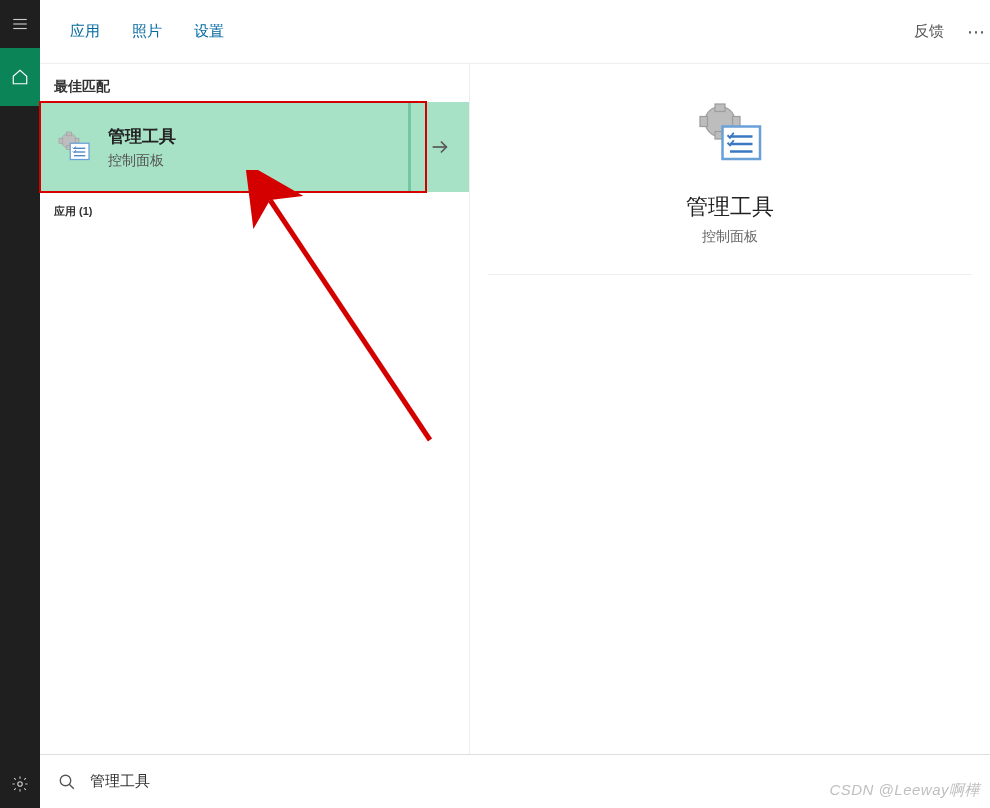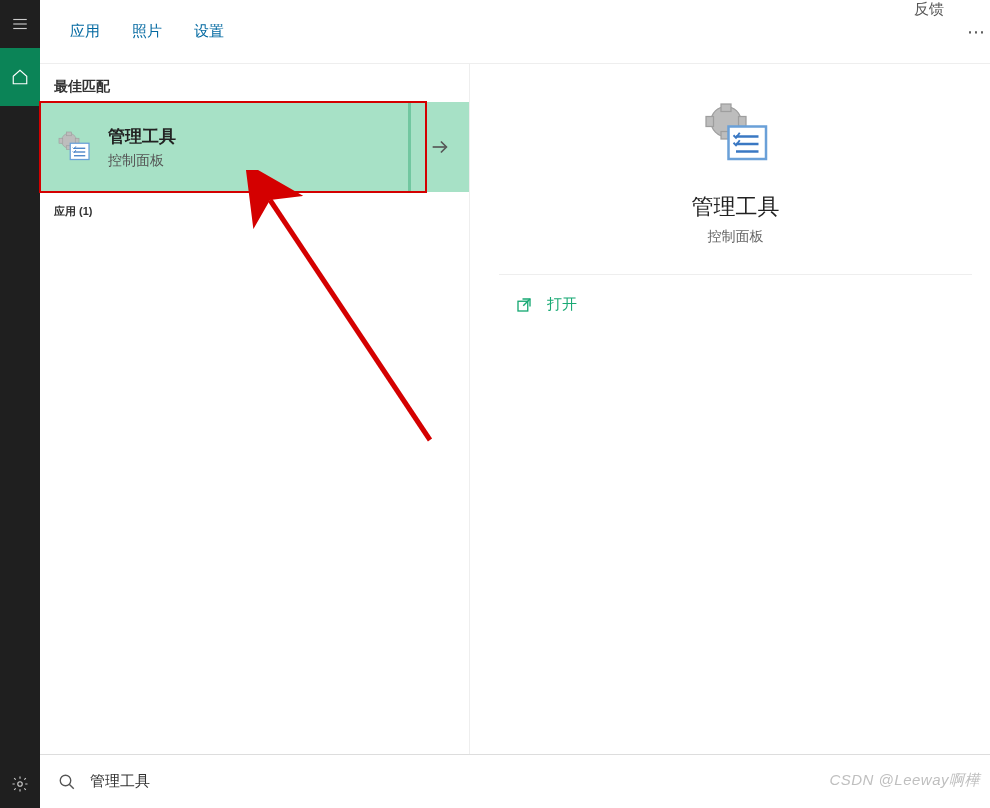--- a/index.html
+++ b/index.html
@@ -16,24 +16,24 @@
 
   .main { flex: 1; display: flex; flex-direction: column; background: #fff; }
 
   
   .tabs { height: 64px; display: flex; align-items: stretch; border-bottom: 1px solid #eee; padding-left: 14px; }
   .tab { padding: 0 16px; display: flex; align-items: center; font-size: 15px; color: #0369a1; cursor: pointer; position: relative; }
   .tab.active { color: #333; font-weight: 500; }
   .tab.active::after { content: ""; position: absolute; left: 14px; right: 14px; bottom: 0; height: 4px; background: #19a974; }
   .tab .chev { margin-left: 6px; }
   .tabs-spacer { flex: 1; }
-  .feedback { padding: 0 18px; display: flex; font-size: 15px; color: #555; cursor: pointer; }
+  .feedback { padding: 0 18px; display: flex; align-items: center; font-size: 15px; color: #555; cursor: pointer; }
   .more-menu { width: 28px; display: flex; align-items: center; justify-content: center; color: #555; cursor: pointer; font-size: 18px; }
 
-  .content { flex: 1; display: flex; min-height: 0; gap: 11px; }
+  .content { flex: 1; display: flex; min-height: 0; }
 
   .left { width: 430px; display: flex; flex-direction: column; border-right: 1px solid #eee; }
   .section-hdr { font-size: 14px; font-weight: 600; color: #333; padding: 14px 14px 6px; }
   .best-match-row { display: flex; align-items: stretch; position: relative; }
   .highlight-box { position: absolute; left: -1px; top: -1px; width: 388px; height: 92px; border: 2px solid #d40000; pointer-events: none; z-index: 5; }
   .match-card { flex: 1; background: #a7e1c6; display: flex; align-items: center; padding: 12px 14px; height: 90px; cursor: pointer; }
   .match-sep { width: 3px; background: #71c7a0; }
   .match-expand { width: 58px; background: #a7e1c6; display: flex; align-items: center; justify-content: center; cursor: pointer; }
   .match-icon { width: 40px; height: 40px; margin-right: 14px; display: flex; align-items: center; justify-content: center; }
   .match-title { font-size: 17px; font-weight: 600; color: #222; }
@@ -50,21 +50,21 @@
   .action svg { width: 18px; height: 18px; fill: none; stroke: currentColor; stroke-width: 1.8; }
 
   
   .searchbar { height: 54px; border-top: 1px solid #ddd; display: flex; align-items: center; padding: 0 18px; }
   .searchbar svg { width: 18px; height: 18px; stroke: #555; fill: none; stroke-width: 1.8; margin-right: 14px; }
   .searchbar input { border: none; outline: none; font-size: 15px; flex: 1; color: #333; }
 
   
   .arrow-svg { position: absolute; left: 240px; top: 170px; width: 220px; height: 300px; z-index: 6; pointer-events: none; }
 
-  .watermark { position: absolute; right: 10px; bottom: 18px; font-size: 15px; color: #bfbfbf; font-style: italic; z-index: 8; pointer-events: none; letter-spacing: .5px;}
+  .watermark { position: absolute; right: 10px; bottom: 8px; font-size: 15px; color: #bfbfbf; font-style: italic; z-index: 8; pointer-events: none; letter-spacing: .5px;}
 
   
   .gear-doc svg { width: 100%; height: 100%; }
 </style>
 </head>
 <body>
 
 <div class="app">
 
   <div class="rail">
@@ -168,30 +168,20 @@
               <line x1="32" y1="34" x2="50" y2="34" stroke="#3a78c3" stroke-width="2"></line>
               <line x1="32" y1="40" x2="50" y2="40" stroke="#3a78c3" stroke-width="2"></line>
               <line x1="32" y1="46" x2="50" y2="46" stroke="#3a78c3" stroke-width="2"></line>
               <path d="M30 33 l2 2 l3 -4" stroke="#3a78c3" stroke-width="1.5" fill="none"></path>
               <path d="M30 39 l2 2 l3 -4" stroke="#3a78c3" stroke-width="1.5" fill="none"></path>
             </svg>
           </div>
           <div class="detail-title">管理工具</div>
           <div class="detail-sub">控制面板</div>
         </div>
-        <div class="actions">
-          <div class="action">
-            <svg viewBox="0 0 24 24">
-                <rect x="4" y="7" width="13" height="13"></rect>
-                <polyline points="10 4 20 4 20 14"></polyline>
-                <line x1="20" y1="4" x2="11" y2="13"></line>
-              </svg>
-            <span>打开</span>
-          </div>
-        </div>
       </div>
     </div>
 
     <div class="searchbar">
       <svg viewBox="0 0 24 24">
           <circle cx="10" cy="10" r="7"></circle>
           <line x1="15" y1="15" x2="21" y2="21"></line>
         </svg>
       <input type="text" value="管理工具" style="">
     </div>

